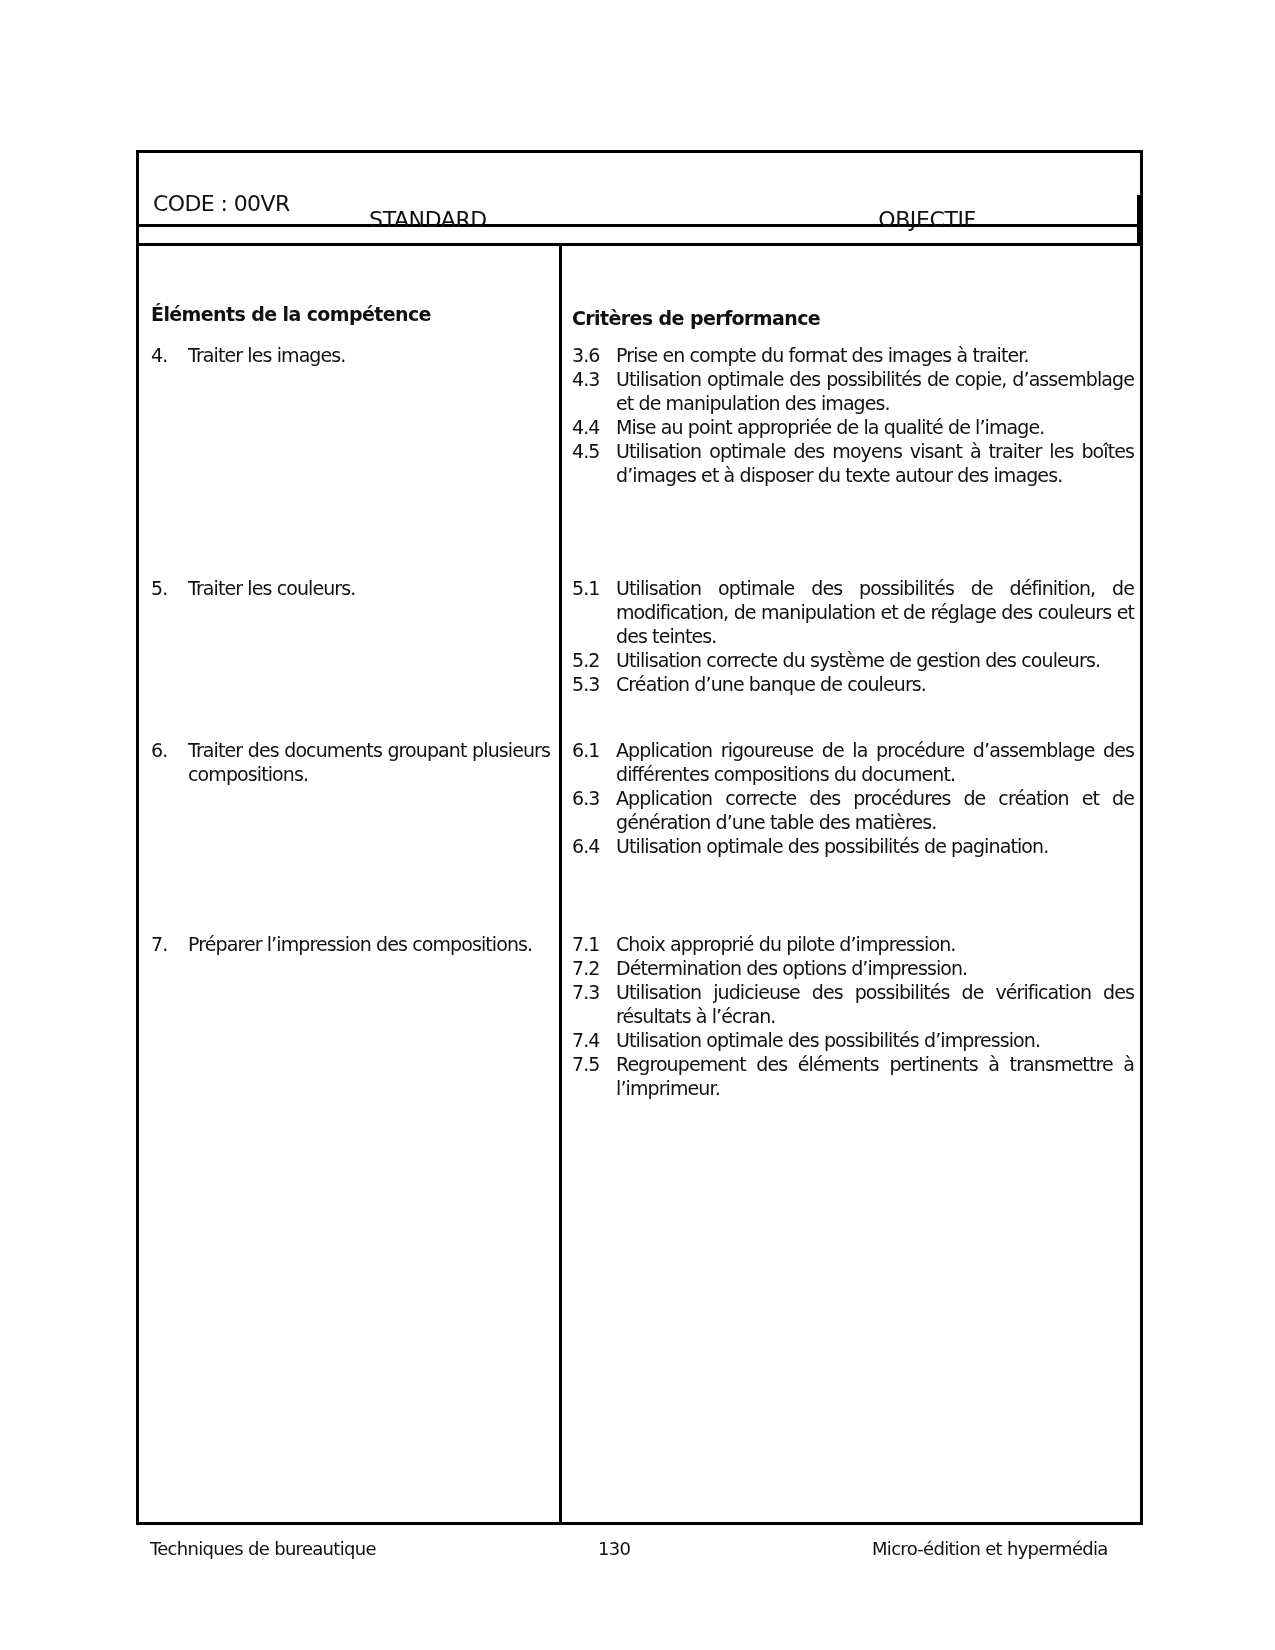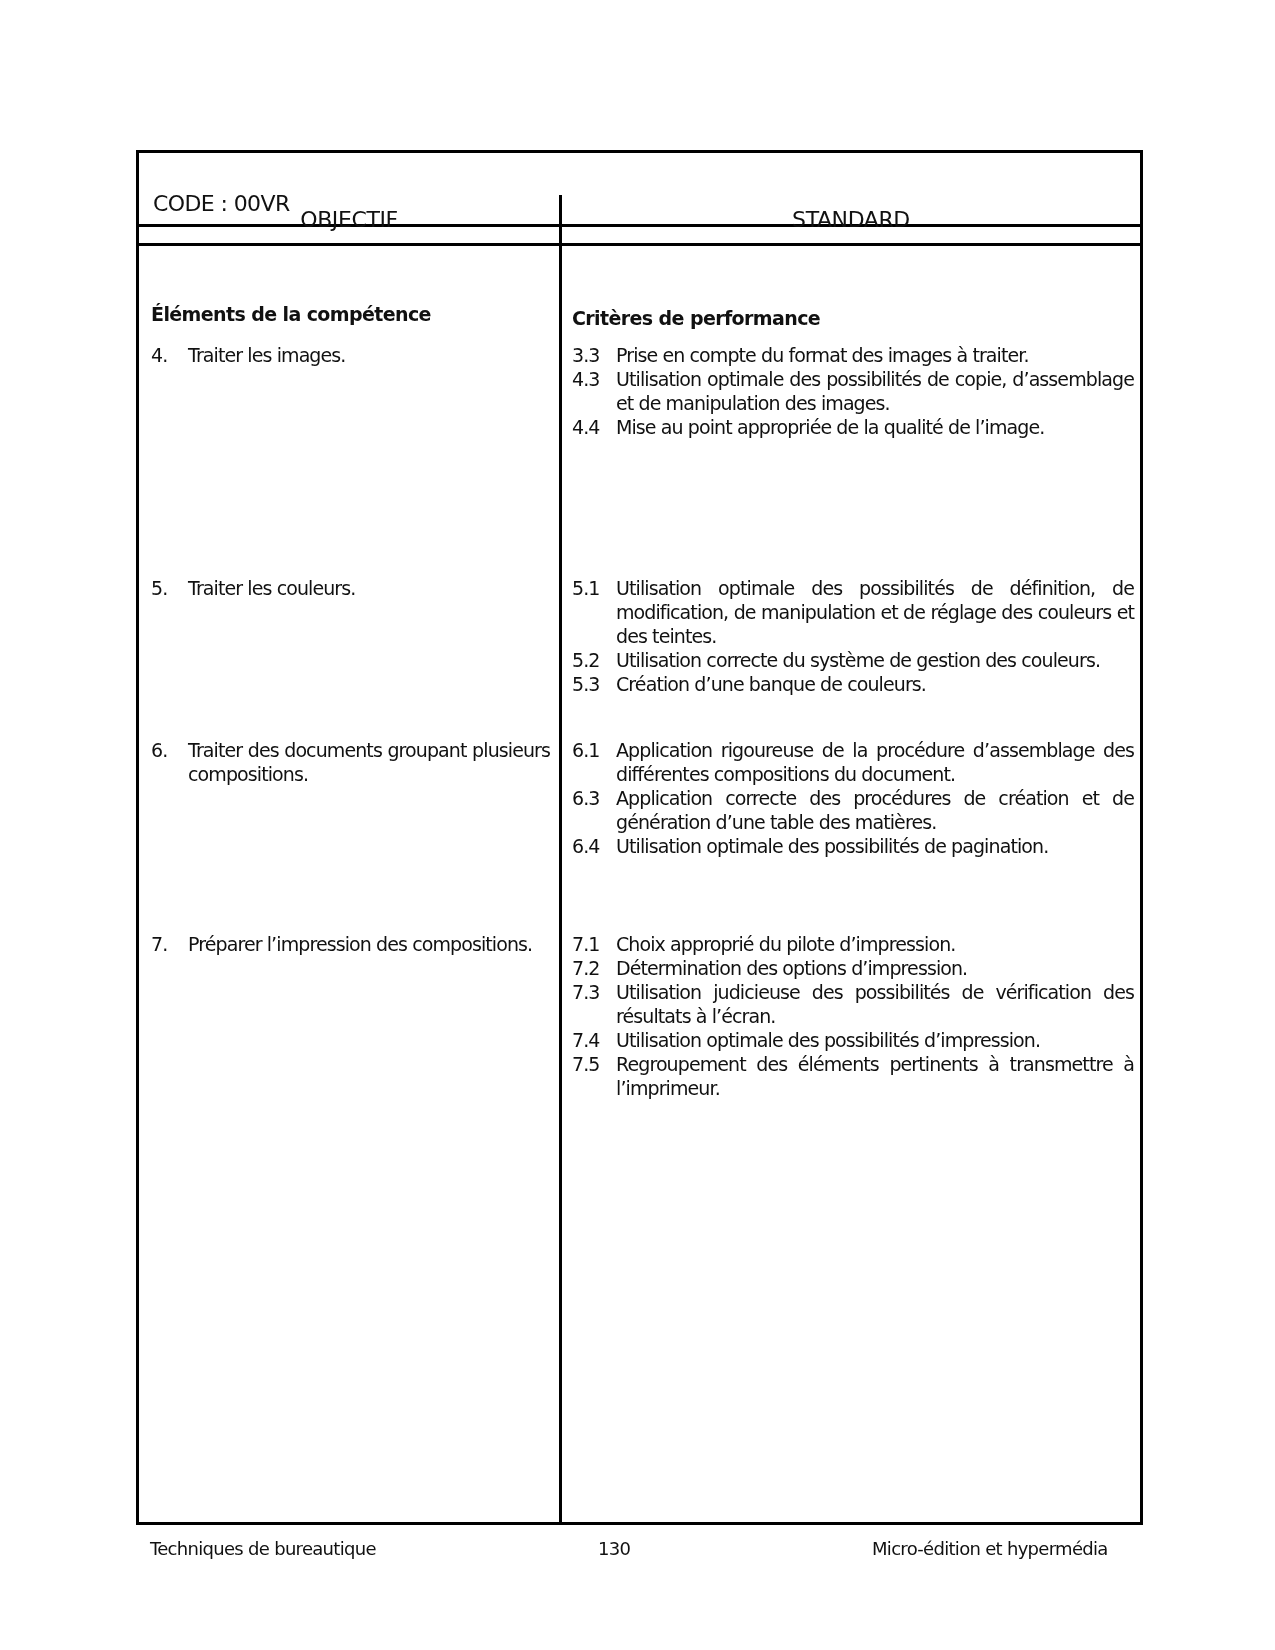--- a/index.html
+++ b/index.html
@@ -42,22 +42,22 @@
   .f-right { left: 872px; }
 </style>
 </head>
 <body>
 
 <div class="sheet">
   <div class="code-row">
     <span>CODE :  00VR</span>
   </div>
   <div class="head-row">
+    <div class="head-cell head-right">STANDARD</div>
     <div class="head-cell head-left">OBJECTIF</div>
-    <div class="head-cell head-right">STANDARD</div>
   </div>
   <div class="body-row">
     <div class="col-left" style="position:relative">
       <div class="section-title">Éléments de la compétence</div>
 
       <div class="group" style="top:97px;left:12px;right:9px">
         <div class="item">
             <span class="num">4.</span>
             <span class="txt">Traiter les images.</span>
           </div>
@@ -80,30 +80,34 @@
             <span class="txt">Préparer l’impression des compositions.</span>
           </div>
       </div>
     </div>
 
     <div class="col-right" style="position:relative">
       <div class="section-title">Critères de performance</div>
 
       <div class="group" style="top:97px;left:10px;right:6px">
         <div class="item">
-            <span class="num">3.3</span>
+            <span class="num">3.6</span>
             <span class="txt">Prise en compte du format des images à traiter.</span>
           </div>
         <div class="item">
             <span class="num">4.3</span>
             <span class="txt">Utilisation optimale des possibilités de copie, d’assemblage et de manipulation des images.</span>
           </div>
         <div class="item">
             <span class="num">4.4</span>
             <span class="txt">Mise au point appropriée de la qualité de l’image.</span>
+          </div>
+        <div class="item">
+            <span class="num">4.5</span>
+            <span class="txt">Utilisation optimale des moyens visant à traiter les boîtes d’images et à disposer du texte autour des images.</span>
           </div>
       </div>
 
       <div class="group" style="top:330px;left:10px;right:6px">
         <div class="item">
             <span class="num">5.1</span>
             <span class="txt">Utilisation optimale des possibilités de définition, de modification, de manipulation et de réglage des couleurs et des teintes.</span>
           </div>
         <div class="item">
             <span class="num">5.2</span>

